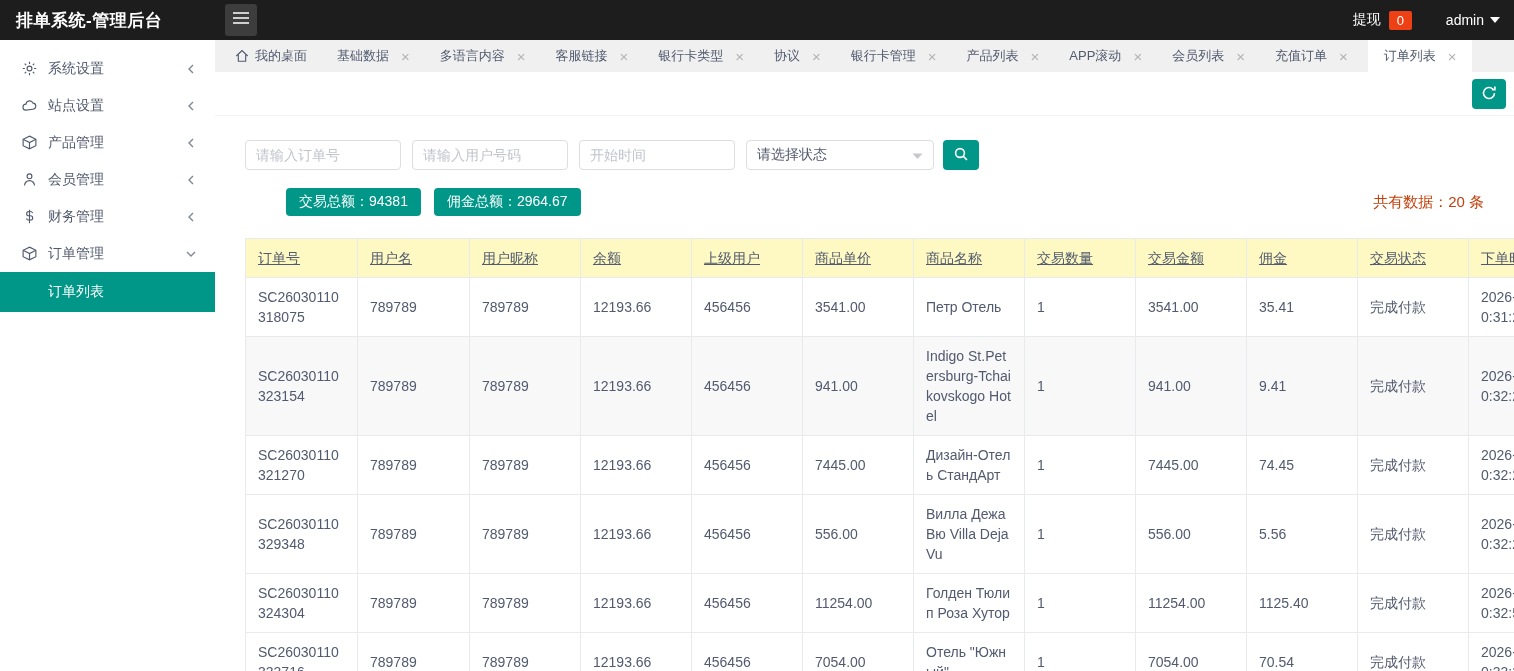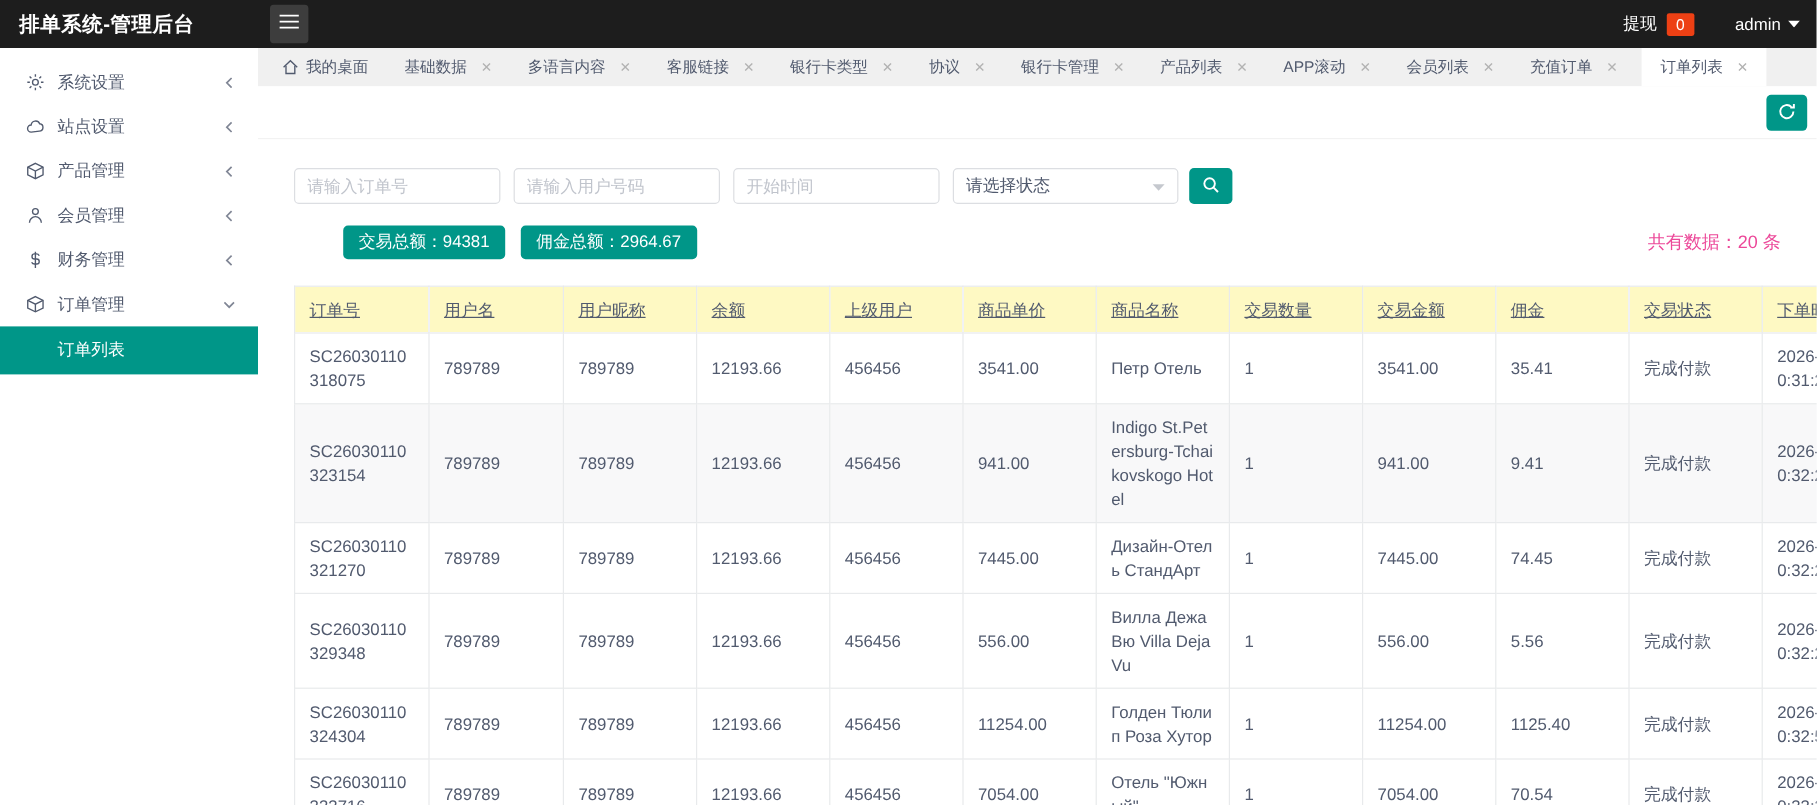--- a/index.html
+++ b/index.html
@@ -32,28 +32,28 @@
   .tag { display:flex; align-items:center; height:32px; padding:0 10px; margin-right:10px; cursor:pointer; white-space:nowrap; }
   .tag.active { background:#fff; padding:0 16px; }
   .tag .tab-icon { display:flex; margin-right:6px; }
   .tag .x { margin-left:12px; color:#b2b2b2; font-size:15px; line-height:1; cursor:pointer; }
 
   .toolbar { height:44px; background:#fff; position:relative; border-bottom:1px solid #f2f2f2; }
   .refresh-btn { position:absolute; right:8px; top:7px; width:34px; height:30px; background:#009688; border:none; border-radius:4px; display:flex; align-items:center; justify-content:center; cursor:pointer; }
 
   .content { padding:0 30px; }
   .filters { margin-top:24px; display:flex; align-items:center; }
-  .inp { height:30px; width:172px; border:1px solid #dcdee2; border-radius:4px; padding:0 10px; font-size:14px; color:#515a6e; margin-right:11px; outline:none; }
+  .inp { height:30px; width:156px; border:1px solid #dcdee2; border-radius:4px; padding:0 10px; font-size:14px; color:#515a6e; margin-right:11px; outline:none; }
   .inp::placeholder { color:#c0c4cc; }
   .select { width:188px; height:30px; border:1px solid #dcdee2; border-radius:4px; display:flex; align-items:center; justify-content:space-between; padding:0 10px; font-size:14px; color:#515a6e; cursor:pointer; background:#fff;gap:32px; }
   .search-btn { width:36px; height:30px; background:#009688; border:none; border-radius:4px; margin-left:9px; display:flex; align-items:center; justify-content:center; cursor:pointer; }
 
   .stats { margin-top:18px; display:flex; align-items:center;padding-left:41px; }
   .stat-badge { background:#009688; color:#fff; height:28px; display:flex; align-items:center; padding:0 13px; border-radius:4px; font-size:14px; margin-right:13px; white-space:nowrap; }
-  .record-count { margin-left:auto; color:#ec4899; font-size:15px; white-space:nowrap; }
+  .record-count { margin-left:auto; color:#c2410c; font-size:15px; white-space:nowrap; }
 
   .table-wrap { margin-top:22px; }
   table { border-collapse:collapse; table-layout:fixed; width:1343px; font-size:14px; color:#515a6e; background:#fff; }
   th, td { border:1px solid #e8eaec; padding:9px 12px; line-height:20px; text-align:left; word-break:break-all; font-weight:normal; vertical-align:middle; }
   th { background:#fef9c3; white-space:nowrap; overflow:hidden;text-decoration:underline; }
   tr.hl td { background:#f8f8f9; }
   td .tline { white-space:nowrap; }
 </style>
 </head>
 <body>

